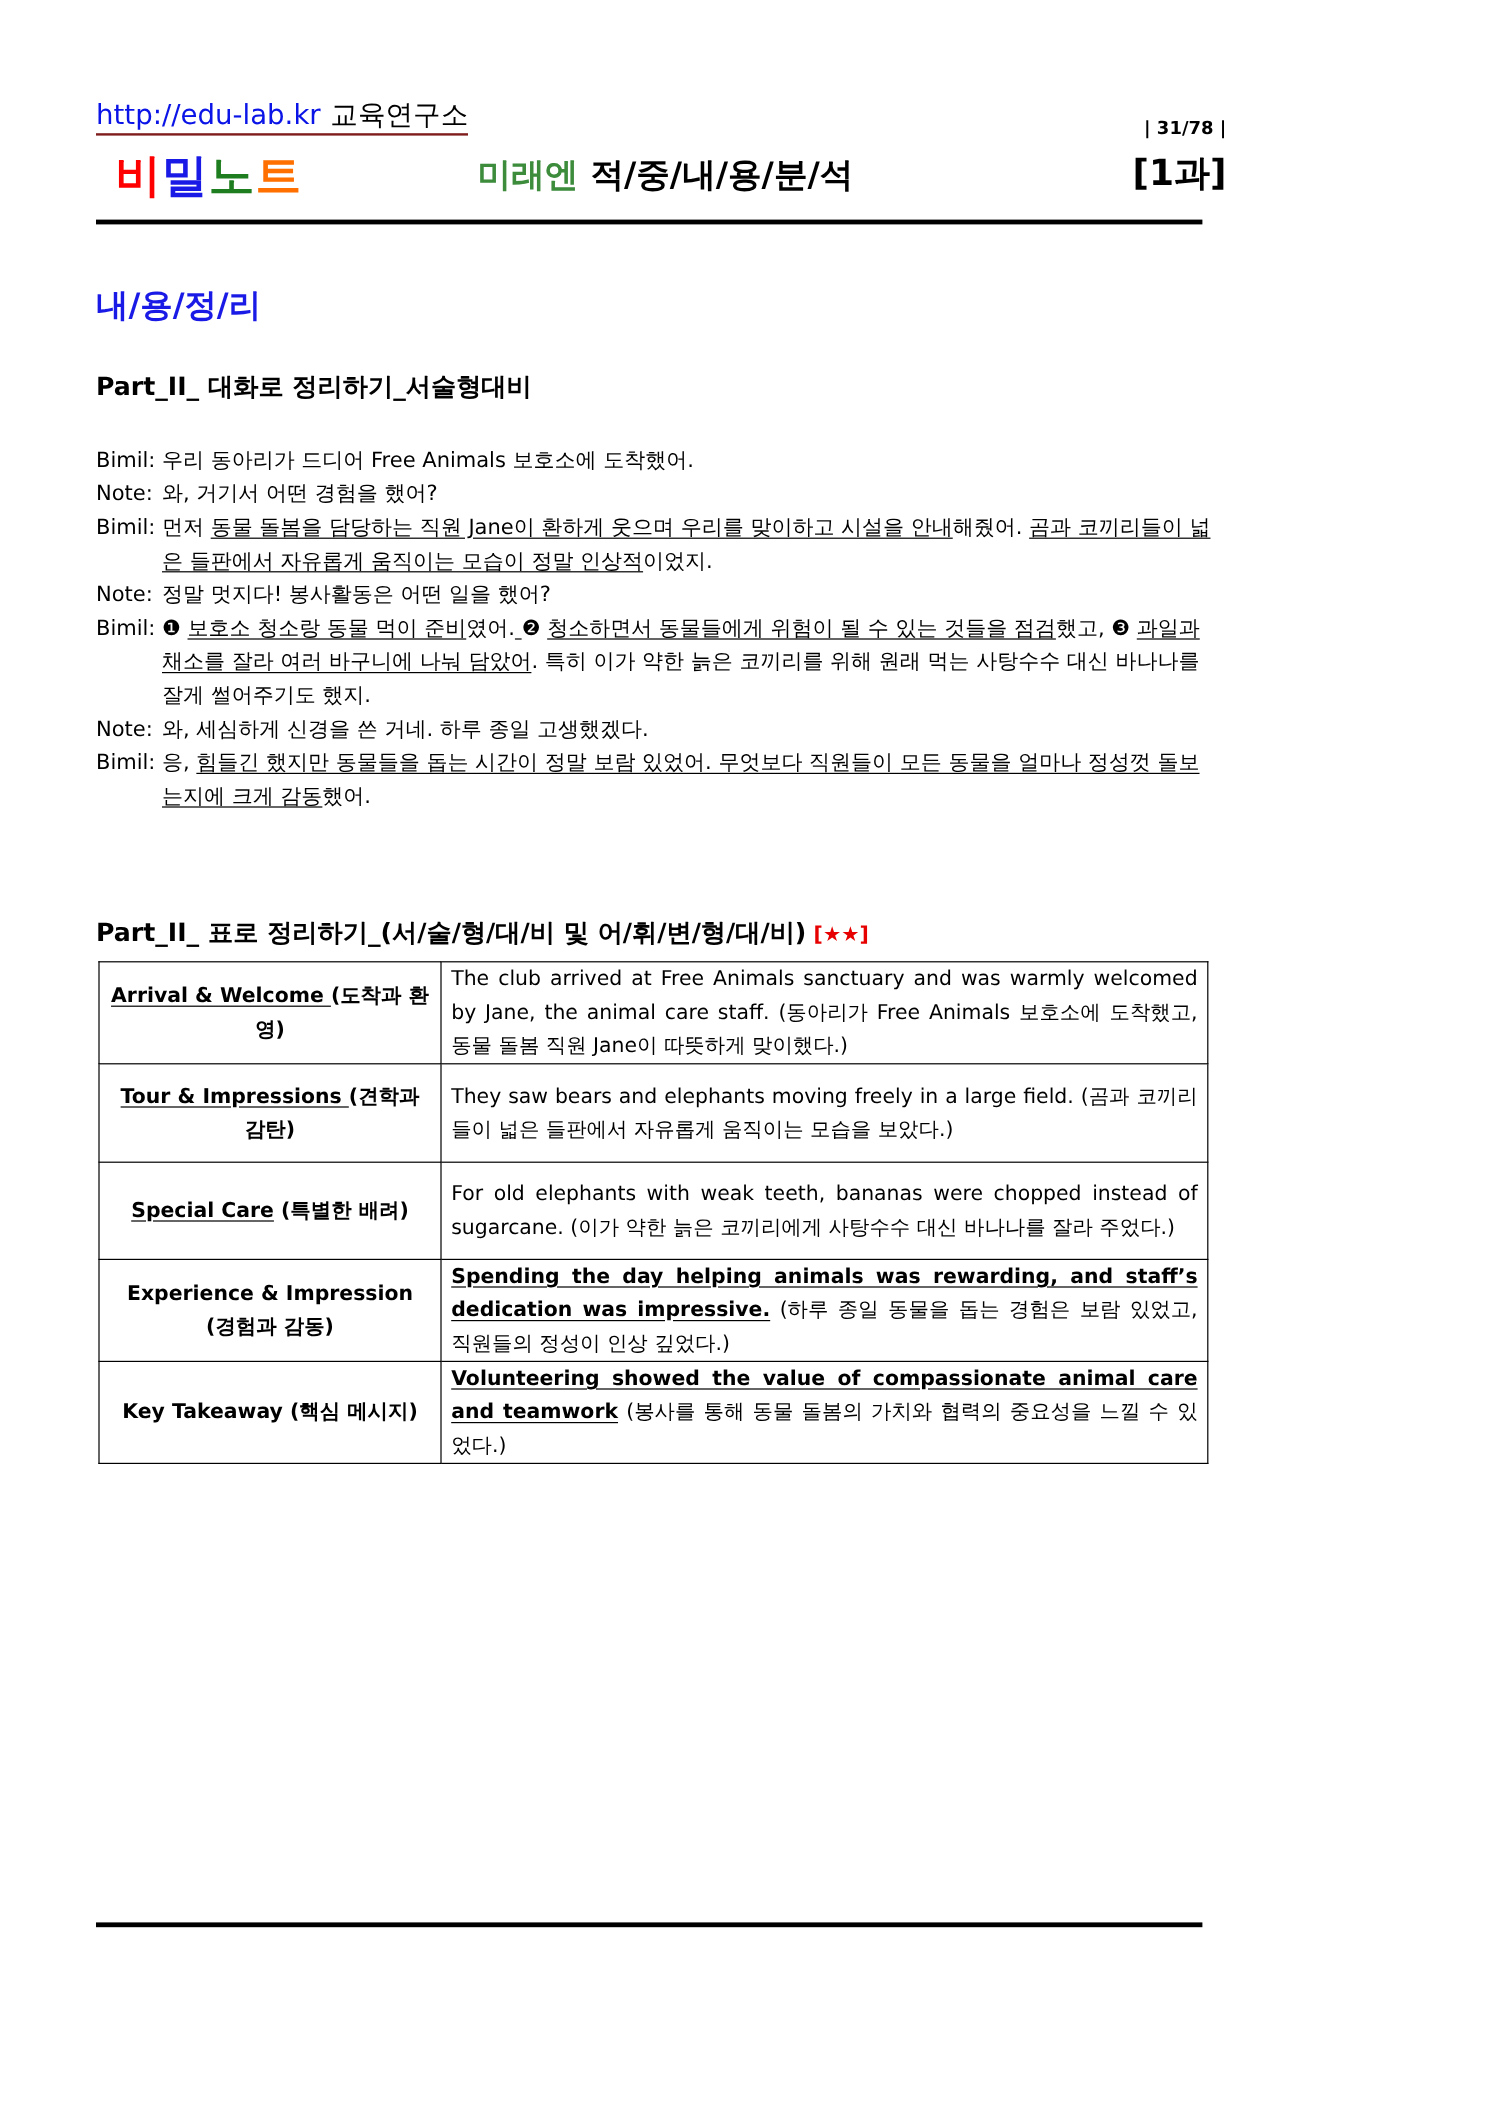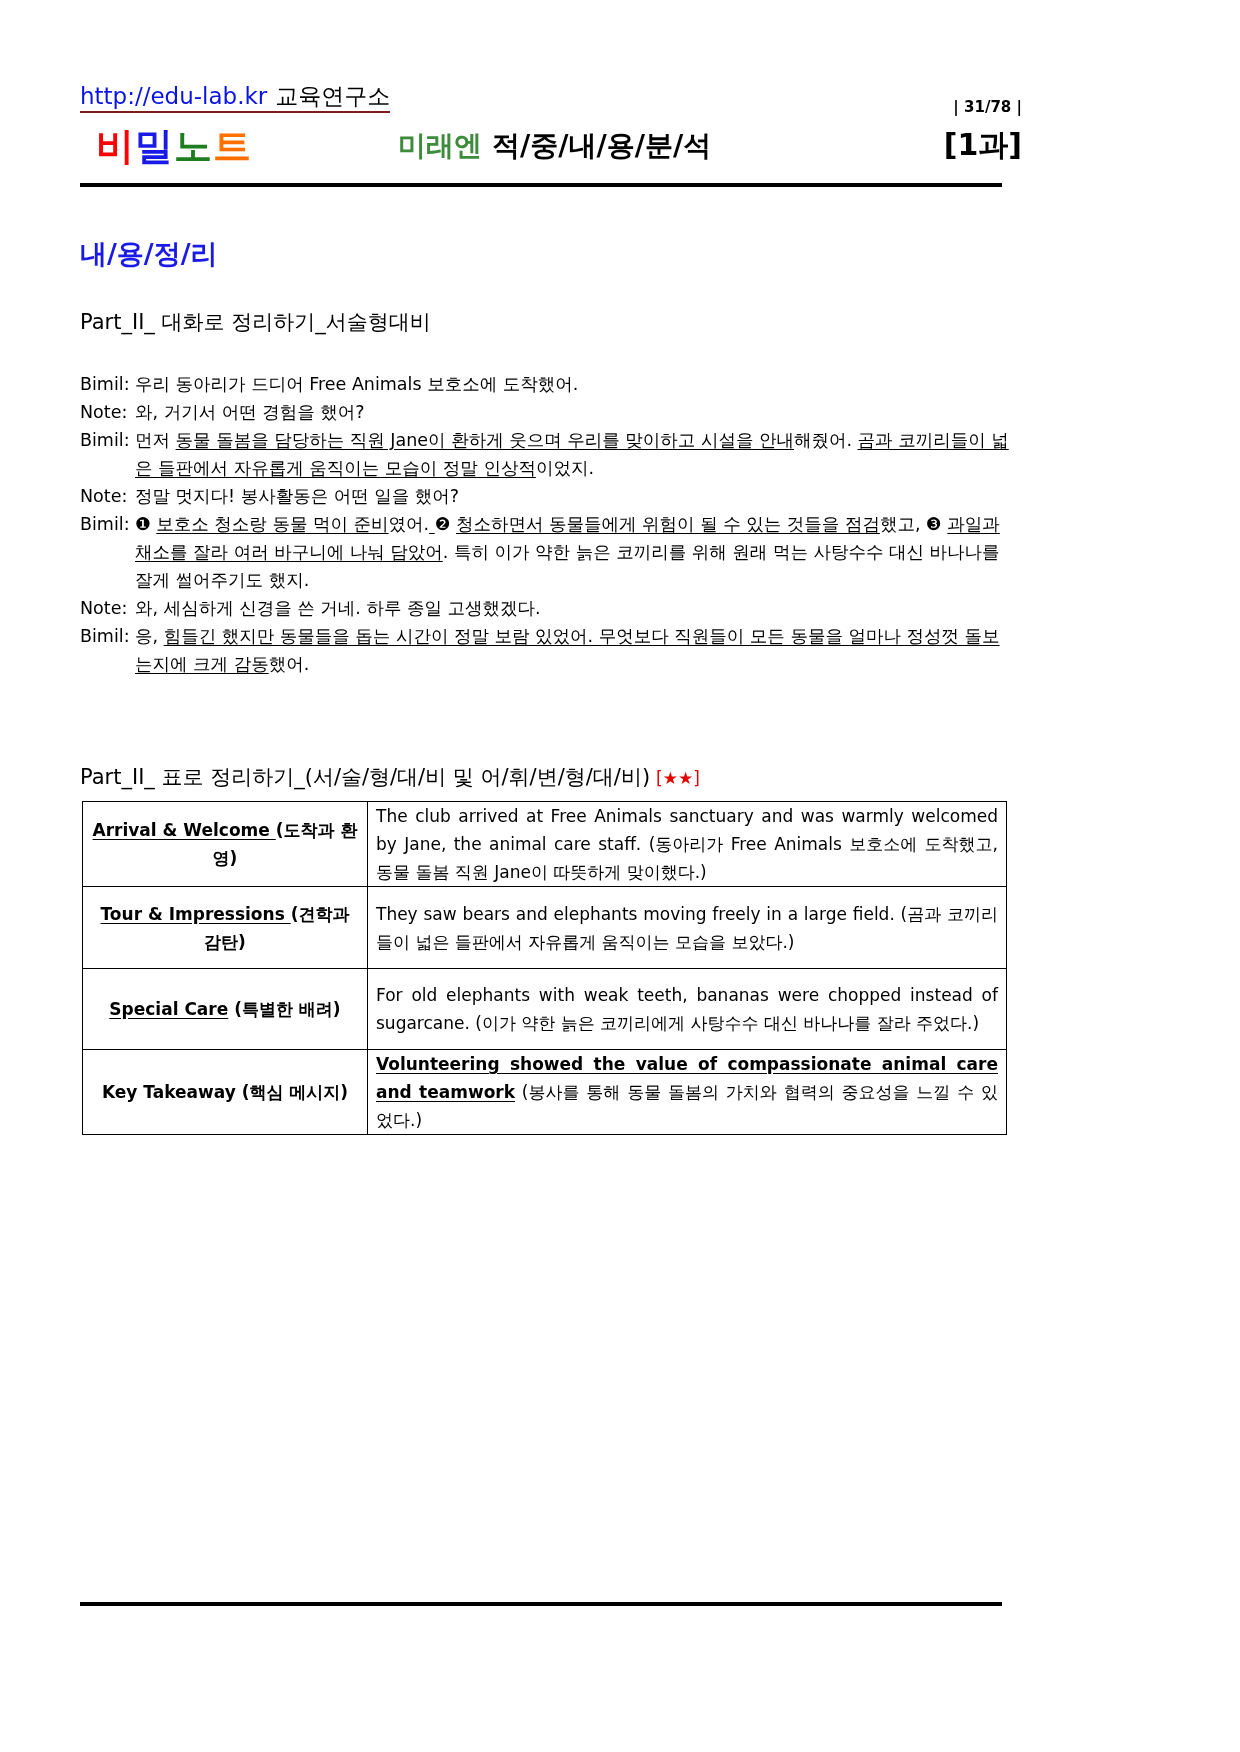--- a/index.html
+++ b/index.html
@@ -18,21 +18,21 @@
   .brand span:nth-child(2){ color:#1a1ae6; }
   .brand span:nth-child(3){ color:#1e7d1e; }
   .brand span:nth-child(4){ color:#ff7000; }
   .doc-title { left:398px; top:128px; font-size:28px; font-weight:bold; white-space:nowrap; line-height:36px; }
   .doc-title .pub { color:#3c8c3c; margin-right:10px; }
   .lesson { right:218px; top:126px; font-size:30px; font-weight:bold; white-space:nowrap; line-height:38px; }
   .rule-top { left:80px; top:183px; width:922px; height:4px; background:#000; }
   .rule-bottom { left:80px; top:1602px; width:922px; height:4px; background:#000; }
 
   .section-title { left:80px; top:236px; font-size:27px; font-weight:bold; color:#1a1ae6; white-space:nowrap; }
-  .part-heading { left:80px; font-size:21px; font-weight:normal; white-space:nowrap; }
+  .part-heading { left:80px; font-size:21px; font-weight:bold; white-space:nowrap; }
   .part-heading .stars { color:#e60000; font-size:17px; margin-left:6px; }
 
   
   .dialog { left:80px; top:370px; width:930px; font-size:17.5px; line-height:28px; }
   .dl { display:flex; }
   .spk { width:55px; flex:none; white-space:nowrap; }
   .utt { flex:1; }
   .u { text-decoration:underline; text-underline-offset:3px; }
 
   
@@ -104,19 +104,23 @@
       </tr>
       <tr style="height: 82px;">
         <td class="k"><span class="u">Tour &amp; Impressions </span><span>(견학과 감탄)</span></td>
         <td class="v"><span>They saw bears and elephants moving freely in a large field. (곰과 코끼리들이 넓은 들판에서 자유롭게 움직이는 모습을 보았다.)</span></td>
       </tr>
       <tr style="height: 81px;">
         <td class="k"><span class="u">Special Care</span><span> (특별한 배려)</span></td>
         <td class="v"><span>For old elephants with weak teeth, bananas were chopped instead of sugarcane. (이가 약한 늙은 코끼리에게 사탕수수 대신 바나나를 잘라 주었다.)</span></td>
       </tr>
       <tr style="height: 79px;">
+        <td class="k"><span>Experience &amp; Impression (경험과 감동)</span></td>
+        <td class="v"><span class="u b">Spending the day helping animals was rewarding, and staff’s dedication was impressive.</span><span> (하루 종일 동물을 돕는 경험은 보람 있었고, 직원들의 정성이 인상 깊었다.)</span></td>
+      </tr>
+      <tr style="height: 79px;">
         <td class="k"><span>Key Takeaway (핵심 메시지)</span></td>
         <td class="v"><span class="u b">Volunteering showed the value of compassionate animal care and teamwork</span><span> (봉사를 통해 동물 돌봄의 가치와 협력의 중요성을 느낄 수 있었다.)</span></td>
       </tr>
     </tbody>
   </table>
 
 <div class="abs rule-bottom"></div>
 
 </body></html>

